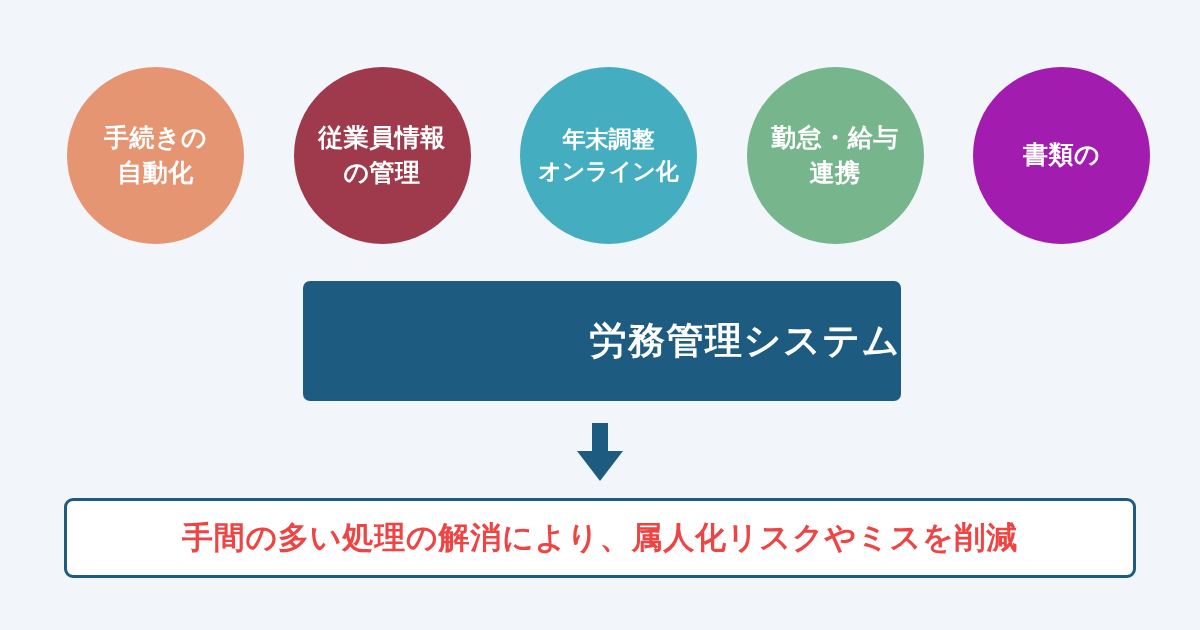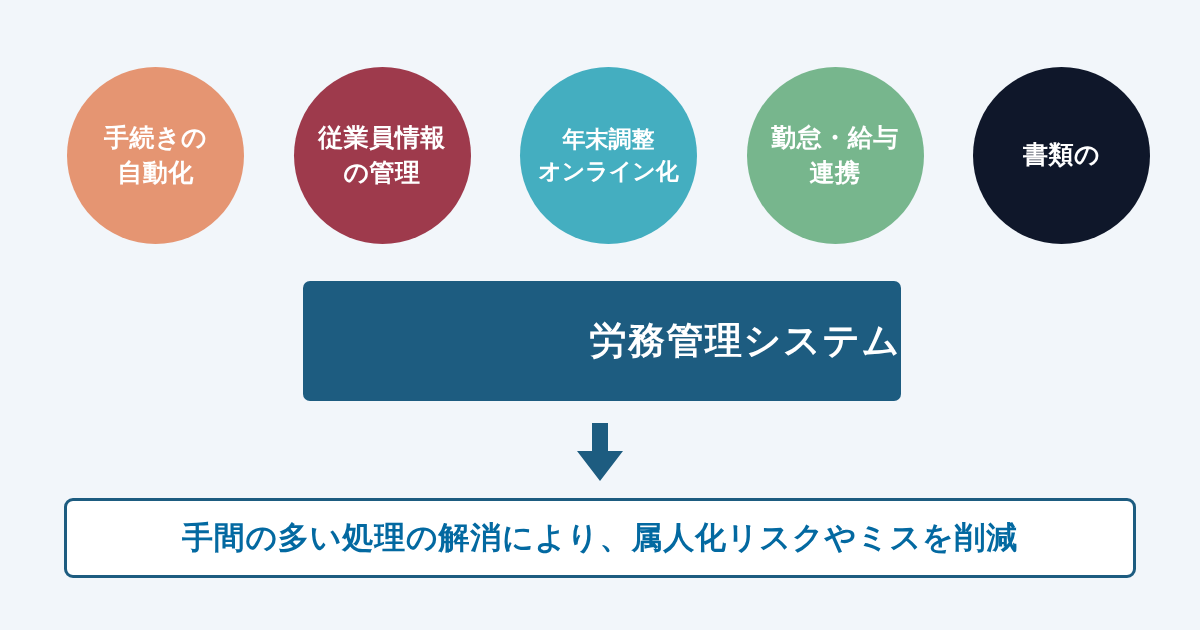--- a/index.html
+++ b/index.html
@@ -133,33 +133,33 @@
     <div class="circle wide" style="background: rgb(68, 174, 192);">
       <span class="circle-line">年末調整</span>
       <span class="circle-line">オンライン化</span>
     </div>
 
     <div class="circle" style="background: rgb(119, 182, 141);">
       <span class="circle-line">勤怠・給与</span>
       <span class="circle-line">連携</span>
     </div>
 
-    <div class="circle" style="background: #0f172a; gap: 20px;">
+    <div class="circle" style="background: #a21caf; gap: 20px;">
       <span class="circle-line">書類の</span>
     </div>
 
   </div>
 
   <div class="system-box" style="background: rgb(29, 92, 128); justify-content: flex-end;">
     <span class="system-label" style="color: rgb(255, 255, 255);">労務管理システム</span>
   </div>
 
   <div class="arrow-wrap">
     <svg class="arrow-svg" width="46" height="58" viewBox="0 0 46 58" aria-hidden="true">
       <polygon points="15,0 31,0 31,28 46,28 23,58 0,28 15,28" fill="#1d5c80"></polygon>
     </svg>
   </div>
 
   <div class="conclusion-box" style="border-color: rgb(29, 92, 128); background: rgb(255, 255, 255);">
-    <span class="conclusion-label" style="color: #0369a1;">手間の多い処理の解消により、属人化リスクやミスを削減</span>
+    <span class="conclusion-label" style="color: #ef4444;">手間の多い処理の解消により、属人化リスクやミスを削減</span>
   </div>
 
 </div>
 
 </body></html>

